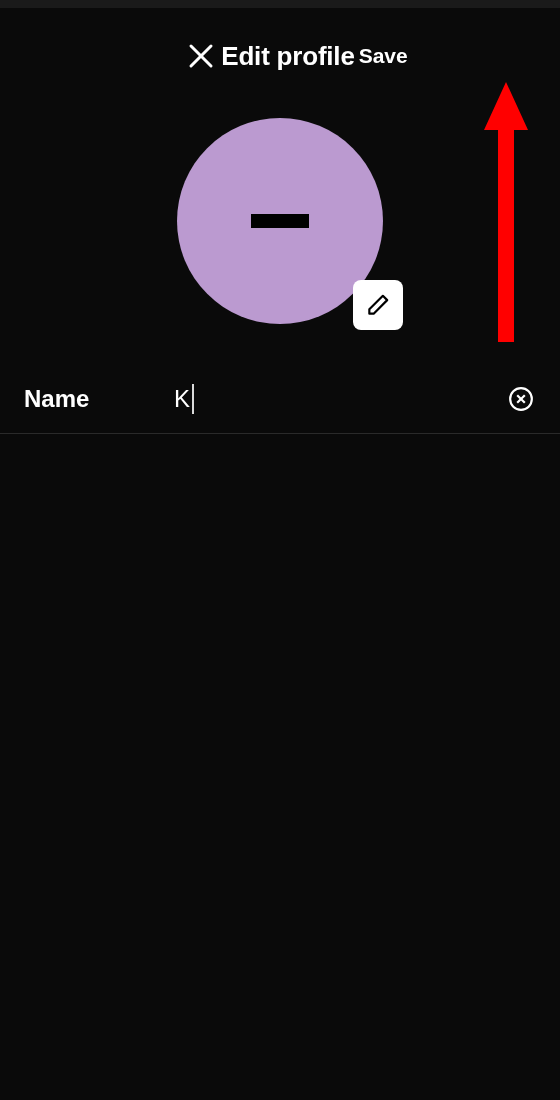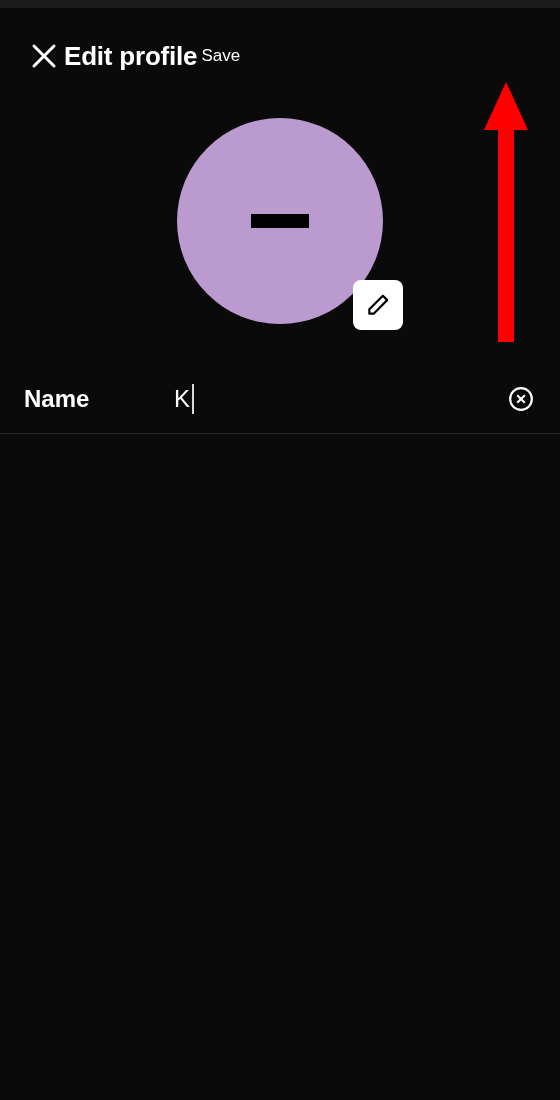--- a/index.html
+++ b/index.html
@@ -17,44 +17,45 @@
       position: relative;
     }
     .topbar {
       width: 100%;
       height: 8px;
       background: #1a1a1a;
     }
     .header {
       display: flex;
       align-items: center;
-      justify-content: flex-start;
+      justify-content: center;
       padding: 28px 24px 20px 24px;
+      margin-left: 33px;
     }
     .close-btn {
       width: 40px;
       height: 40px;
       display: flex;
       align-items: center;
       justify-content: center;
       cursor: pointer;
     }
     .close-btn svg {
       width: 30px;
       height: 30px;
     }
     .title {
       font-size: 26px;
       font-weight: 700;
       color: #ffffff;
       letter-spacing: -0.2px;
     }
     .save-btn {
-      font-size: 17px;
-      font-weight: 400;
+      font-size: 21px;
+      font-weight: 700;
       color: #ffffff;
       cursor: pointer;
       padding: 6px 4px;
     }
     .avatar-section {
       display: flex;
       justify-content: center;
       padding: 22px 0 40px 0;
       position: relative;
     }

